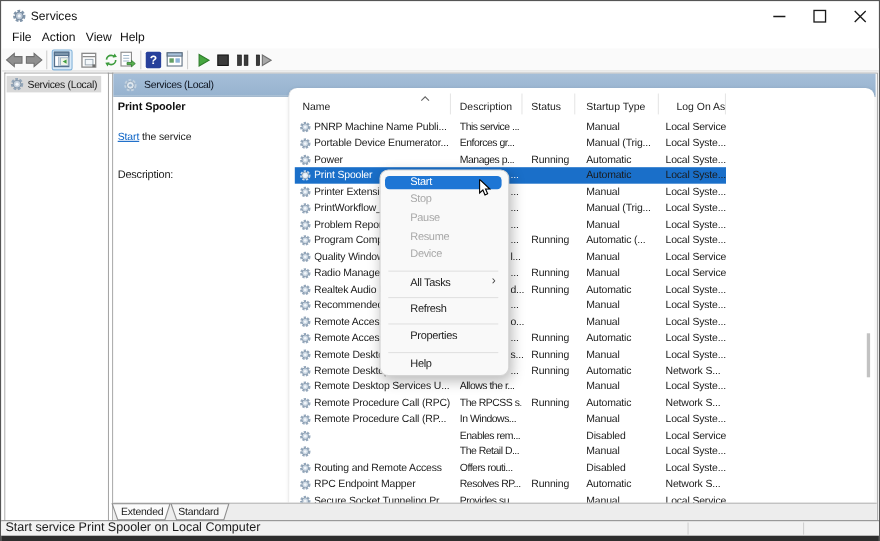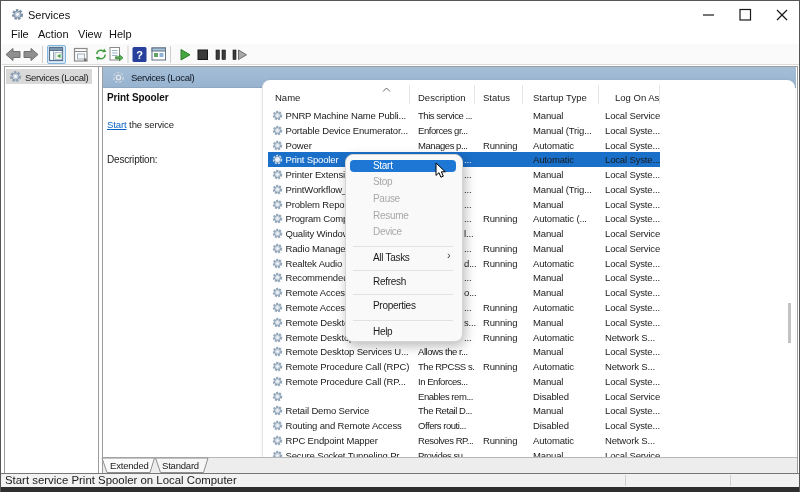--- a/index.html
+++ b/index.html
@@ -330,37 +330,36 @@
         <span class="c-desc">The RPCSS s...</span>
         <span class="c-stat">Running</span>
         <span class="c-start">Automatic</span>
         <span class="c-log">Network S...</span>
       </div>
       <div class="row" style="top:372.86px;">
         <svg class="rowicon" width="11" height="11" viewBox="0 0 16 16">
           <use href="#gearN"></use>
         </svg>
         <span class="c-name" style="color:#1b1b1b">Remote Procedure Call (RP...</span>
-        <span class="c-desc">In Enforces...</span>
+        <span class="c-desc">In Windows...</span>
         <span class="c-start">Manual</span>
         <span class="c-log">Local Syste...</span>
       </div>
       <div class="row" style="top:387.63px;">
         <svg class="rowicon" width="11" height="11" viewBox="0 0 16 16">
           <use href="#gearN"></use>
         </svg>
         <span class="c-desc">Enables rem...</span>
         <span class="c-start">Disabled</span>
         <span class="c-log">Local Service</span>
       </div>
       <div class="row" style="top:402.4px;">
         <svg class="rowicon" width="11" height="11" viewBox="0 0 16 16">
           <use href="#gearN"></use>
         </svg>
-        <span class="c-name" style="color:#1b1b1b">Retail Demo Service</span>
         <span class="c-desc">The Retail D...</span>
         <span class="c-start">Manual</span>
         <span class="c-log">Local Syste...</span>
       </div>
       <div class="row" style="top:417.17px;">
         <svg class="rowicon" width="11" height="11" viewBox="0 0 16 16">
           <use href="#gearN"></use>
         </svg>
         <span class="c-name" style="color:#1b1b1b">Routing and Remote Access</span>
         <span class="c-desc">Offers routi...</span>

